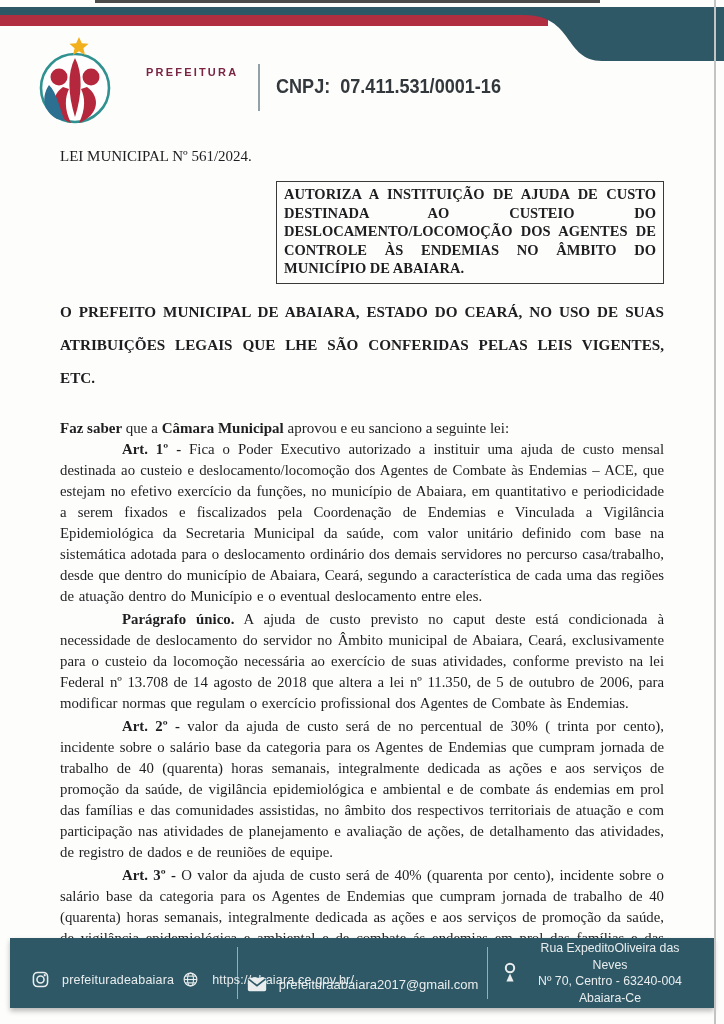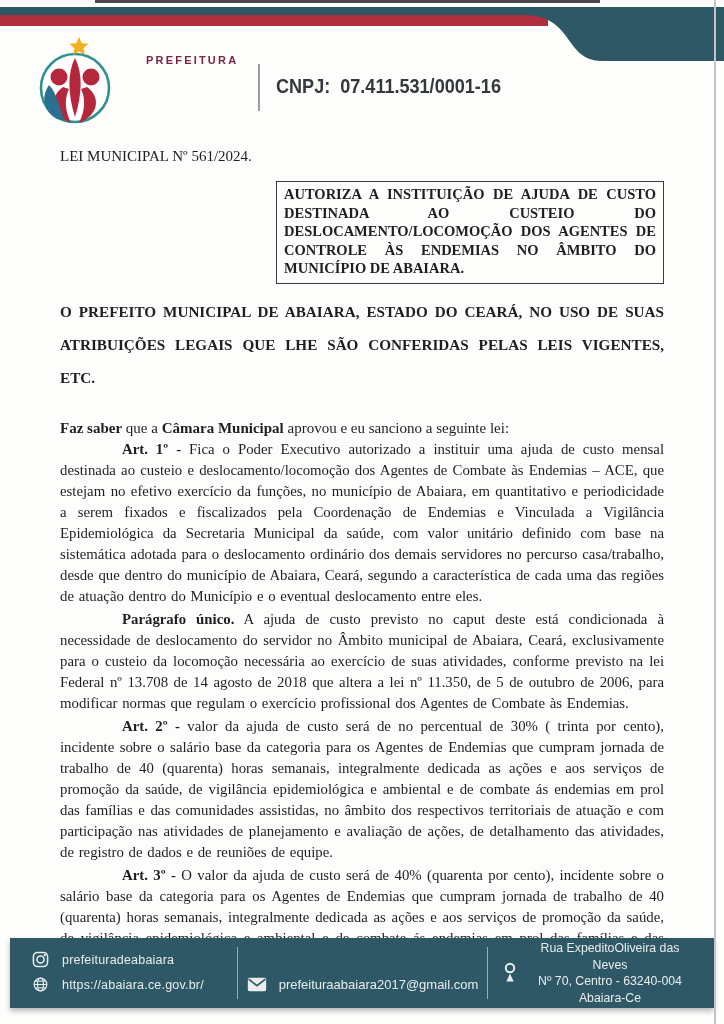--- a/index.html
+++ b/index.html
@@ -6,21 +6,21 @@
   .page{position:relative;width:724px;height:1024px;margin:0 auto;background:#fdfdfc;
         overflow:hidden;font-family:"Liberation Serif",serif;color:#1e1e20;}
 
   
   .scan-top{position:absolute;top:0;left:95px;width:505px;height:3px;background:#2c2c2c;opacity:.85;}
   .scan-right{position:absolute;top:0;right:8px;width:2px;height:100%;background:#c3c5c5;z-index:9;}
 
   
   .header-svg{position:absolute;top:0;left:0;display:block;}
   .logo-mark{position:absolute;left:33px;top:36px;}
-  .logo-text{position:absolute;left:128px;top:54px;width:140px;}
+  .logo-text{position:absolute;left:128px;top:66px;width:140px;}
   .logo-prefeitura{font:700 11px "Liberation Sans",sans-serif;letter-spacing:2.2px;color:#7b2544;margin-left:18px;}
   .logo-city{font-family:"DejaVu Serif",serif;font-style:italic;font-weight:700;font-size:30px;
              color:#993460;margin-top:-4px;line-height:1;}
   .header-divider{position:absolute;left:258px;top:64px;width:2px;height:47px;background:#93a0a8;}
   .cnpj{position:absolute;left:276px;top:74px;white-space:nowrap;
         font-family:"Liberation Sans",sans-serif;font-weight:700;font-size:21px;color:#33383c;
         transform:scaleX(.86);transform-origin:0 0;}
 
   
   .content{position:absolute;left:60px;top:148px;width:604px;}
@@ -29,21 +29,21 @@
   .summary-box p{margin:0;font-weight:700;font-size:14.5px;line-height:18.5px;text-align:justify;}
   .preamble{margin:11px 0 17px;font-weight:700;font-size:15.2px;line-height:33px;text-align:justify;word-spacing:2px;}
   .faz-saber{margin:26px 0 0;font-size:15px;}
   .article{margin:2px 0 0;font-size:14.8px;line-height:21px;text-align:justify;text-indent:62px;word-spacing:1px;}
   .article b{font-weight:700;}
 
   
   .footer{position:absolute;left:10px;right:10px;bottom:16px;height:70px;background:#2e5866;
           display:flex;align-items:stretch;color:#e9edee;font-family:"Liberation Sans",sans-serif;
           box-shadow:0 3px 5px rgba(80,80,80,.4);}
-  .f-col1{width:205px;padding:13px 0 0 22px;display:flex;flex-direction:column;gap:8px;}
+  .f-col1{width:205px;padding:13px 0 0 22px;display:flex;flex-direction:row;gap:8px;}
   .f-row{display:flex;align-items:center;gap:13px;font-size:12.5px;letter-spacing:.2px;}
   .f-div{width:1px;background:rgba(240,245,246,.55);margin:9px 0;}
   .f-col2{flex:1;display:flex;align-items:center;justify-content:center;gap:12px;font-size:13px;padding-top:22px;}
   .f-col3{width:212px;display:flex;align-items:center;gap:10px;padding-left:14px;}
   .f-address{font-size:12.3px;line-height:16.5px;text-align:center;flex:1;padding-right:22px;}
   .icon{flex:0 0 auto;display:inline-flex;}
 </style>
 </head>
 <body>
 

